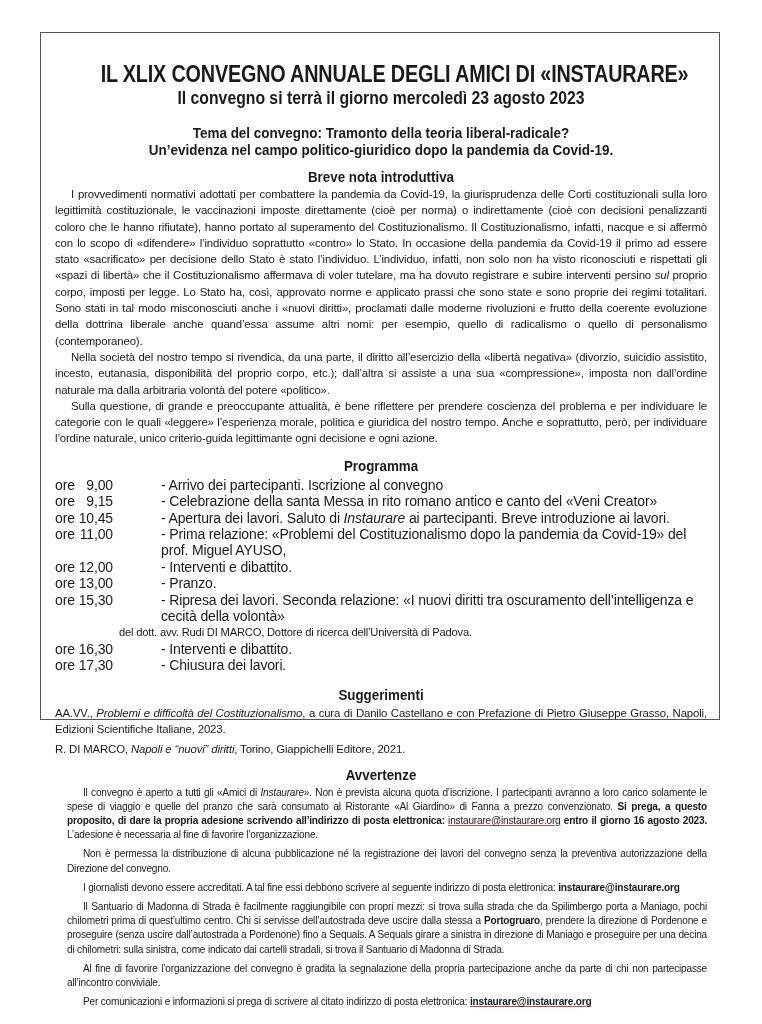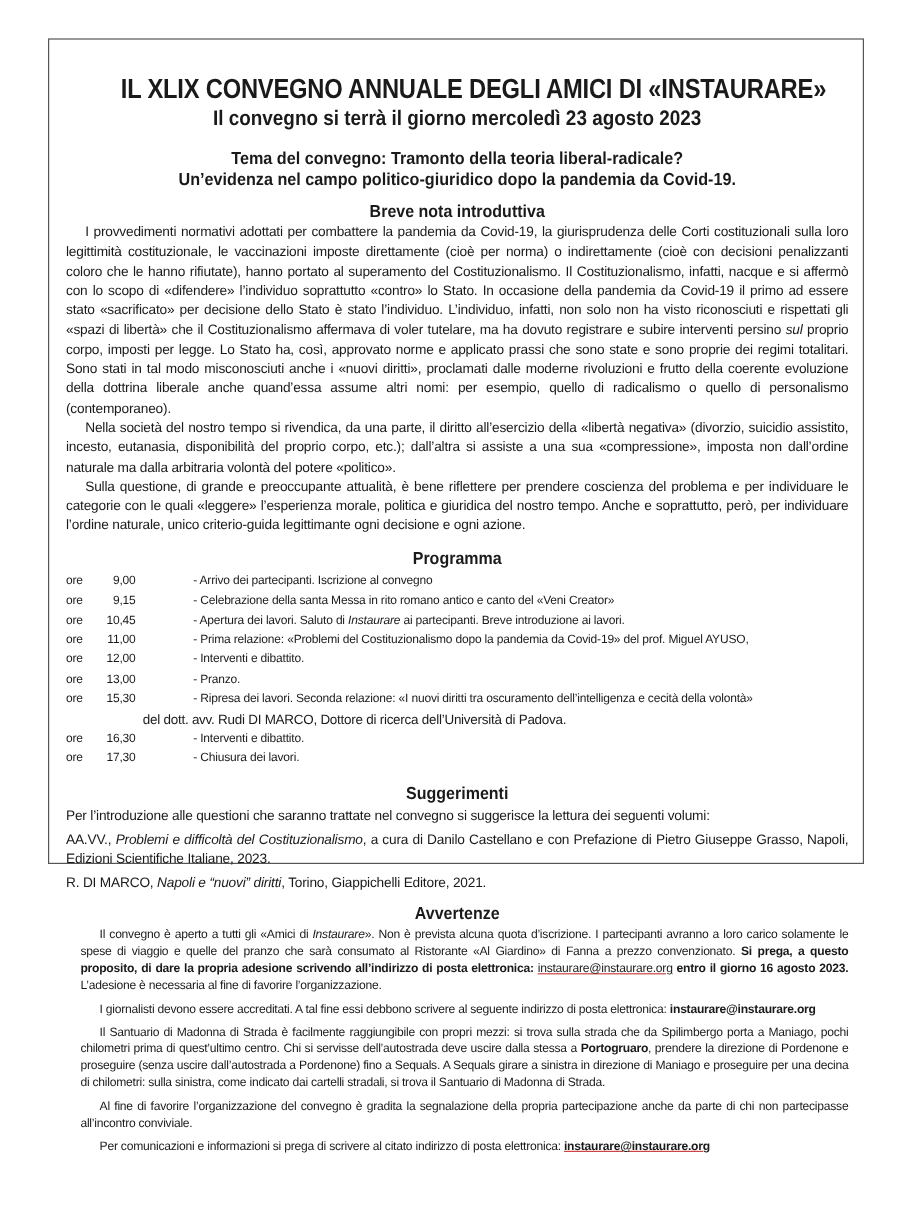--- a/index.html
+++ b/index.html
@@ -13,21 +13,21 @@
   .subtitle { text-align:center; font-weight:bold; font-size:17.5px; line-height:22px;
               transform:scaleX(0.9); white-space:nowrap; }
   .theme { text-align:center; font-weight:bold; font-size:14.5px; line-height:17px; margin-top:16px;
            transform:scaleX(0.93); white-space:nowrap; }
   .sec-h { text-align:center; font-weight:bold; font-size:14.5px; line-height:18px;
            transform:scaleX(0.92); }
   .intro-h { margin-top:9px; }
   .para { font-size:11.4px; line-height:16.3px; text-align:justify; text-indent:16px; margin:0;
           letter-spacing:-0.15px; }
   .prog-h { margin-top:10px; margin-bottom:2px; }
-  .prog-row { display:flex; font-size:10px; line-height:16.4px; letter-spacing:-0.15px;align-items:center; }
+  .prog-row { display:flex; font-size:14px; line-height:16.4px; letter-spacing:-0.15px; }
   .prog-row .ore { width:22px; }
   .prog-row .time { width:36px; text-align:right; padding-right:6px; }
   .prog-row .desc { flex:1;margin-left:42px; }
   .prog-cont { padding-left:64px; font-size:11.2px; line-height:16.4px; letter-spacing:-0.2px; }
   .sug-h { margin-top:12px; margin-bottom:1px; }
   .sug-p { font-size:11.4px; line-height:16px; margin:0 0 4px 0; text-align:justify; letter-spacing:-0.15px; }
   .avv-h { margin-top:9px; margin-bottom:2px; }
   .avv-p { font-size:10.1px; line-height:14.2px; text-align:justify; text-indent:16px; margin:0 0 5px 12px;
            letter-spacing:-0.2px; }
   .email-u { text-decoration:underline; text-decoration-color:#c44; }
@@ -93,25 +93,25 @@
           <span class="desc">- Interventi e dibattito.</span>
         </div>
         <div class="prog-row">
           <span class="ore">ore</span>
           <span class="time">17,30</span>
           <span class="desc">- Chiusura dei lavori.</span>
         </div>
       </div>
 
     <div class="sec-h sug-h">Suggerimenti</div>
-    <p class="sug-p">Per l’introduzione alle questioni che saranno trattate nel convegno si suggerisce la lettura dei seguenti volumi:</p>
     <p class="sug-p"><span>AA.VV., </span><i>Problemi e difficoltà del Costituzionalismo</i><span>, a cura di Danilo Castellano e con Prefazione di Pietro Giuseppe Grasso, Napoli, Edizioni Scientifiche Italiane, 2023.</span></p>
     <p class="sug-p"><span>R. DI MARCO, </span><i>Napoli e “nuovi” diritti</i><span>, Torino, Giappichelli Editore, 2021.</span></p>
 
     <div class="sec-h avv-h">Avvertenze</div>
     <p class="avv-p"><span>Il convegno è aperto a tutti gli «Amici di </span><i>Instaurare</i><span>». Non è prevista alcuna quota d’iscrizione. I partecipanti avranno a loro carico solamente le spese di viaggio e quelle del pranzo che sarà consumato al Ristorante «Al Giardino» di Fanna a prezzo convenzionato. </span><b>Si prega, a questo proposito, di dare la propria adesione scrivendo all’indirizzo di posta elettronica: </b><a class="email-u" style="color:inherit">instaurare@instaurare.org</a><b> entro il giorno 16 agosto 2023.</b><span> L’adesione è necessaria al fine di favorire l’organizzazione.</span></p>
+    <p class="avv-p">Non è permessa la distribuzione di alcuna pubblicazione né la registrazione dei lavori del convegno senza la preventiva autorizzazione della Direzione del convegno.</p>
     <p class="avv-p"><span>I giornalisti devono essere accreditati. A tal fine essi debbono scrivere al seguente indirizzo di posta elettronica: </span><b>instaurare@instaurare.org</b></p>
     <p class="avv-p"><span>Il Santuario di Madonna di Strada è facilmente raggiungibile con propri mezzi: si trova sulla strada che da Spilimbergo porta a Maniago, pochi chilometri prima di quest’ultimo centro. Chi si servisse dell’autostrada deve uscire dalla stessa a </span><b>Portogruaro</b><span>, prendere la direzione di Pordenone e proseguire (senza uscire dall’autostrada a Pordenone) fino a Sequals. A Sequals girare a sinistra in direzione di Maniago e proseguire per una decina di chilometri: sulla sinistra, come indicato dai cartelli stradali, si trova il Santuario di Madonna di Strada.</span></p>
     <p class="avv-p">Al fine di favorire l’organizzazione del convegno è gradita la segnalazione della propria partecipazione anche da parte di chi non partecipasse all’incontro conviviale.</p>
     <p class="avv-p"><span>Per comunicazioni e informazioni si prega di scrivere al citato indirizzo di posta elettronica: </span><b class="email-u">instaurare@instaurare.org</b></p>
 
   </div>
 </div>
 
 </body></html>

